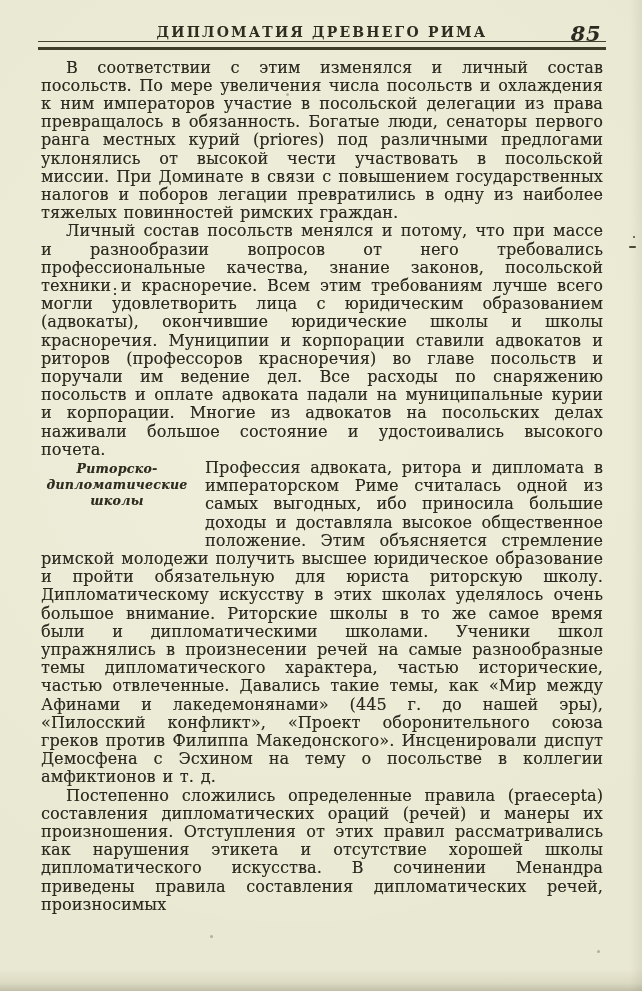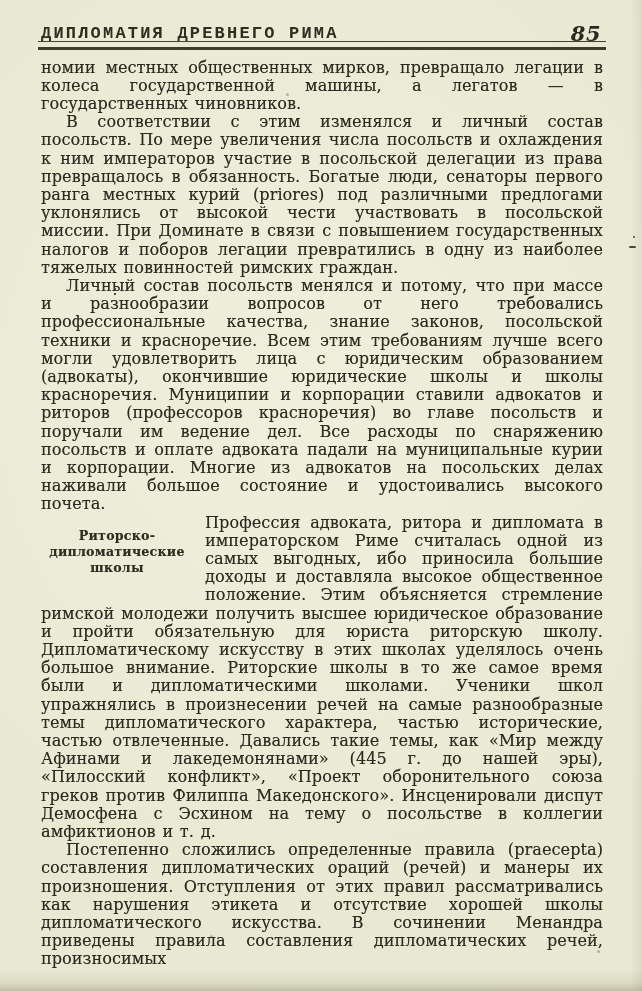--- a/index.html
+++ b/index.html
@@ -11,24 +11,23 @@
       radial-gradient(130% 95% at 46% 40%, rgba(252,252,240,0.35) 0%, rgba(252,252,240,0) 60%),
       linear-gradient(to top, rgba(100,96,66,0.30) 0px, rgba(100,96,66,0.10) 8px, rgba(100,96,66,0) 22px),
       linear-gradient(to left, rgba(100,96,66,0.10) 0px, rgba(100,96,66,0) 12px);
     overflow:hidden;
     font-family:"DejaVu Serif","Liberation Serif",serif;
     color:#2b2a20;
   }
   .content { position:absolute; left:41px; top:24px; width:562px; }
   .running-head { position:relative; height:15px; }
   .running-title {
-    display:block; 
-    font-weight:bold; font-size:17px; letter-spacing:2.2px;
+    display:block; text-align:center;
+    font-weight:bold; font-size:14px; letter-spacing:2.2px;
     color:#2e2d20;
-    font-family:Liberation Mono, monospace;
   }
   .page-number {
     position:absolute; right:2px; top:-3px;
     font-style:italic; font-weight:bold; font-size:21px;
     letter-spacing:0.5px;
   }
   .rule-thin  { height:1.5px; background:#34321e; margin:1.5px -3px 0 -3px; opacity:0.9; }
   .rule-thick { height:3px;  background:#2f2e1b; margin:4.5px -3px 0 -3px; opacity:0.92; }
 
   .body-text { margin-top:9px; }
@@ -38,21 +37,21 @@
     text-align:justify;
     word-spacing:1.5px; letter-spacing:0.1px;
     text-shadow:0.2px 0.2px 0.4px rgba(43,42,32,0.45);
   }
   .body-text p.indent { text-indent:25px; }
   .body-text p.continuation { text-indent:0; }
 
   .sidenote-box {
     float:left; width:164px; height:74px;
     padding:2px 16px 0 4px; box-sizing:border-box;
-    display:flex; align-items:center; justify-content:center;
+    display:flex; justify-content:center;font-style:italic;
   }
   .sidenote-label {
     display:block; text-align:center; text-indent:0;
     font-weight:bold; font-size:12.5px; line-height:16px;
     letter-spacing:0.3px; color:#2e2d20;
   }
 
   
   .speck { position:absolute; background:#4a4836; border-radius:50%; }
   .speck.colon { width:2px; height:2px; border-radius:0; box-shadow:0 5px 0 #4a4836; }
@@ -69,21 +68,20 @@
     <header>
       <div class="running-head">
         <span class="running-title">ДИПЛОМАТИЯ ДРЕВНЕГО РИМА</span>
         <span class="page-number">85</span>
       </div>
       <div class="rule-thin"></div>
       <div class="rule-thick"></div>
     </header>
 
     <main class="body-text">
-      <p class="continuation">номии местных общественных мирков, превращало легации в колеса государственной машины, а легатов — в государственных чиновников.</p>
       <p class="indent">В соответствии с этим изменялся и личный состав посольств. По мере увеличения числа посольств и охлаждения к ним императоров участие в посольской делегации из права превращалось в обязанность. Богатые люди, сенаторы первого ранга местных курий (priores) под различными предлогами уклонялись от высокой чести участвовать в посольской миссии. При Доминате в связи с повышением государственных налогов и поборов легации превратились в одну из наиболее тяжелых повинностей римских граждан.</p>
       <p class="indent">Личный состав посольств менялся и потому, что при массе и разнообразии вопросов от него требовались профессиональные качества, знание законов, посольской техники и красноречие. Всем этим требованиям лучше всего могли удовлетворить лица с юридическим образованием (адвокаты), окончившие юридические школы и школы красноречия. Муниципии и корпорации ставили адвокатов и риторов (профессоров красноречия) во главе посольств и поручали им ведение дел. Все расходы по снаряжению посольств и оплате адвоката падали на муниципальные курии и корпорации. Многие из адвокатов на посольских делах наживали большое состояние и удостоивались высокого почета.</p>
       <p class="continuation">
         <span class="sidenote-box">
           <span class="sidenote-label">Риторско-дипломатические школы</span>
         </span><span>Профессия адвоката, ритора и дипломата в императорском Риме считалась одной из самых выгодных, ибо приносила большие доходы и доставляла высокое общественное положение. Этим объясняется стремление римской молодежи получить высшее юридическое образование и пройти обязательную для юриста риторскую школу. Дипломатическому искусству в этих школах уделялось очень большое внимание. Риторские школы в то же самое время были и дипломатическими школами. Ученики школ упражнялись в произнесении речей на самые разнообразные темы дипломатического характера, частью исторические, частью отвлеченные. Давались такие темы, как «Мир между Афинами и лакедемонянами» (445 г. до нашей эры), «Пилосский конфликт», «Проект оборонительного союза греков против Филиппа Македонского». Инсценировали диспут Демосфена с Эсхином на тему о посольстве в коллегии амфиктионов и т. д.</span>
       </p>
       <p class="indent">Постепенно сложились определенные правила (praecepta) составления дипломатических ораций (речей) и манеры их произношения. Отступления от этих правил рассматривались как нарушения этикета и отсутствие хорошей школы дипломатического искусства. В сочинении Менандра приведены правила составления дипломатических речей, произносимых</p>
     </main>
   </div>

